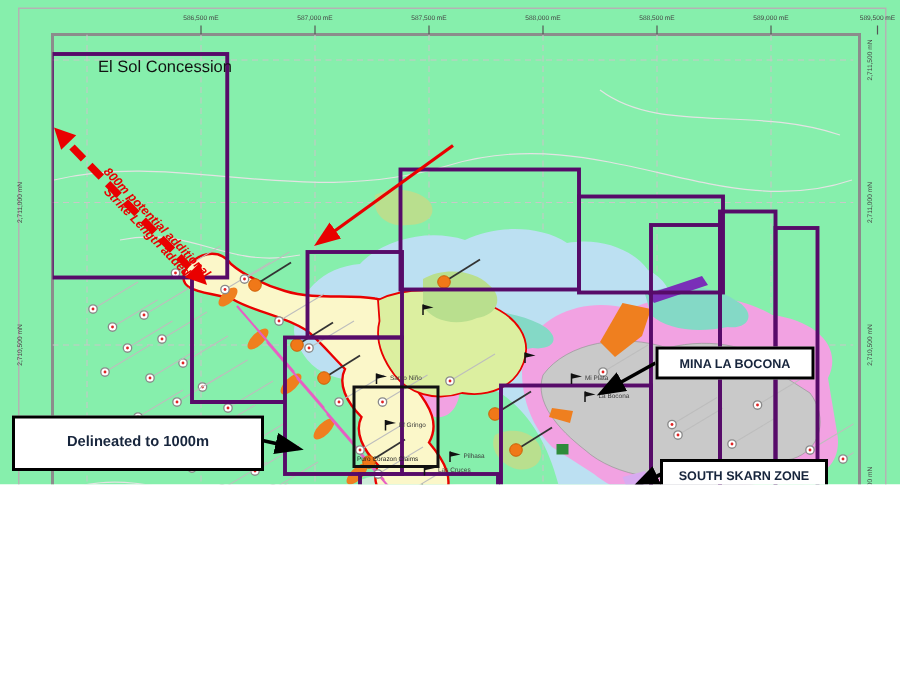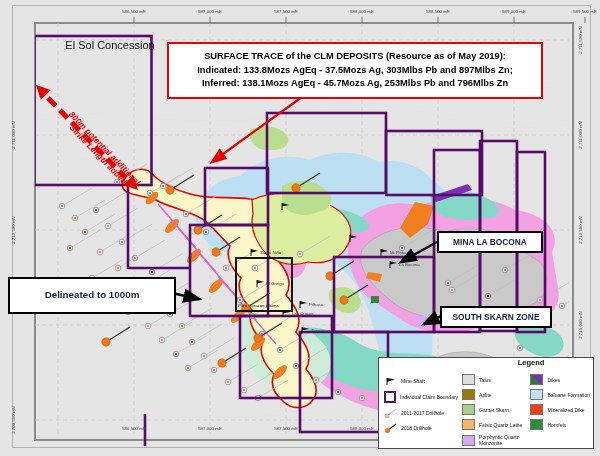--- a/index.html
+++ b/index.html
@@ -1,16 +1,16 @@
 <!DOCTYPE html>
 <html><head>
 <meta charset="utf-8">
 <style>
   html,body{margin:0;padding:0;background:#fff;}
-  #stage{position:relative;width:600px;height:456px;background:#e5e5e5;overflow:hidden;
+  #stage{position:relative;width:600px;height:323px;background:#86efac;overflow:hidden;
          font-family:"Liberation Sans",sans-serif;}
   .outer-frame{position:absolute;left:12px;top:5px;width:577px;height:441px;border:1px solid #b3b3b3;}
   .map-frame{position:absolute;left:34px;top:22px;width:536px;height:415px;border:2px solid #8c8c8c;background:transparent;}
   #map-svg{position:absolute;left:0;top:0;width:600px;height:456px;}
   .tick-label{position:absolute;font-size:4.4px;color:#454545;white-space:nowrap;transform:translateX(-50%);}
   .tick-label.bottom{color:#454545;}
   .north-label{position:absolute;font-size:4.4px;color:#454545;white-space:nowrap;
                transform:translate(-50%,-50%) rotate(-90deg);}
   .resource-box{position:absolute;left:167px;top:42px;width:372px;height:53px;background:#fff;
                 border:2.5px solid #e90000;color:#000;font-weight:bold;font-size:9.3px;line-height:1.45;
@@ -442,25 +442,20 @@
       <span class="north-label" style="top: 230px; left: 580px;">2,710,500 mN</span>
       <span class="north-label" style="top: 325px; left: 580px;">2,710,000 mN</span>
     </div>
 
   <div class="elsol-title">El Sol Concession</div>
   <div class="strike-label">
     <span>800m potential additional</span><br>
     <span>Strike Length added</span>
   </div>
 
-  <div class="resource-box">
-    <div>SURFACE TRACE of the CLM DEPOSITS (Resource as of May 2019):</div>
-    <div>Indicated: 133.8Mozs AgEq  - 37.5Mozs Ag, 303Mlbs Pb and 897Mlbs Zn;</div>
-    <div>Inferred: 138.1Mozs AgEq  -   45.7Mozs Ag, 253Mlbs Pb and 796Mlbs Zn</div>
-  </div>
 
   <div class="zone-box blind-box">
     <div>Delineated to 1000m</div>
   </div>
   <div class="zone-box south-box">SOUTH SKARN ZONE</div>
   <div class="zone-box mina-box">MINA LA BOCONA</div>
 
   <div class="legend-box">
     <div class="legend-title">Legend</div>
     <div class="legend-cols">

